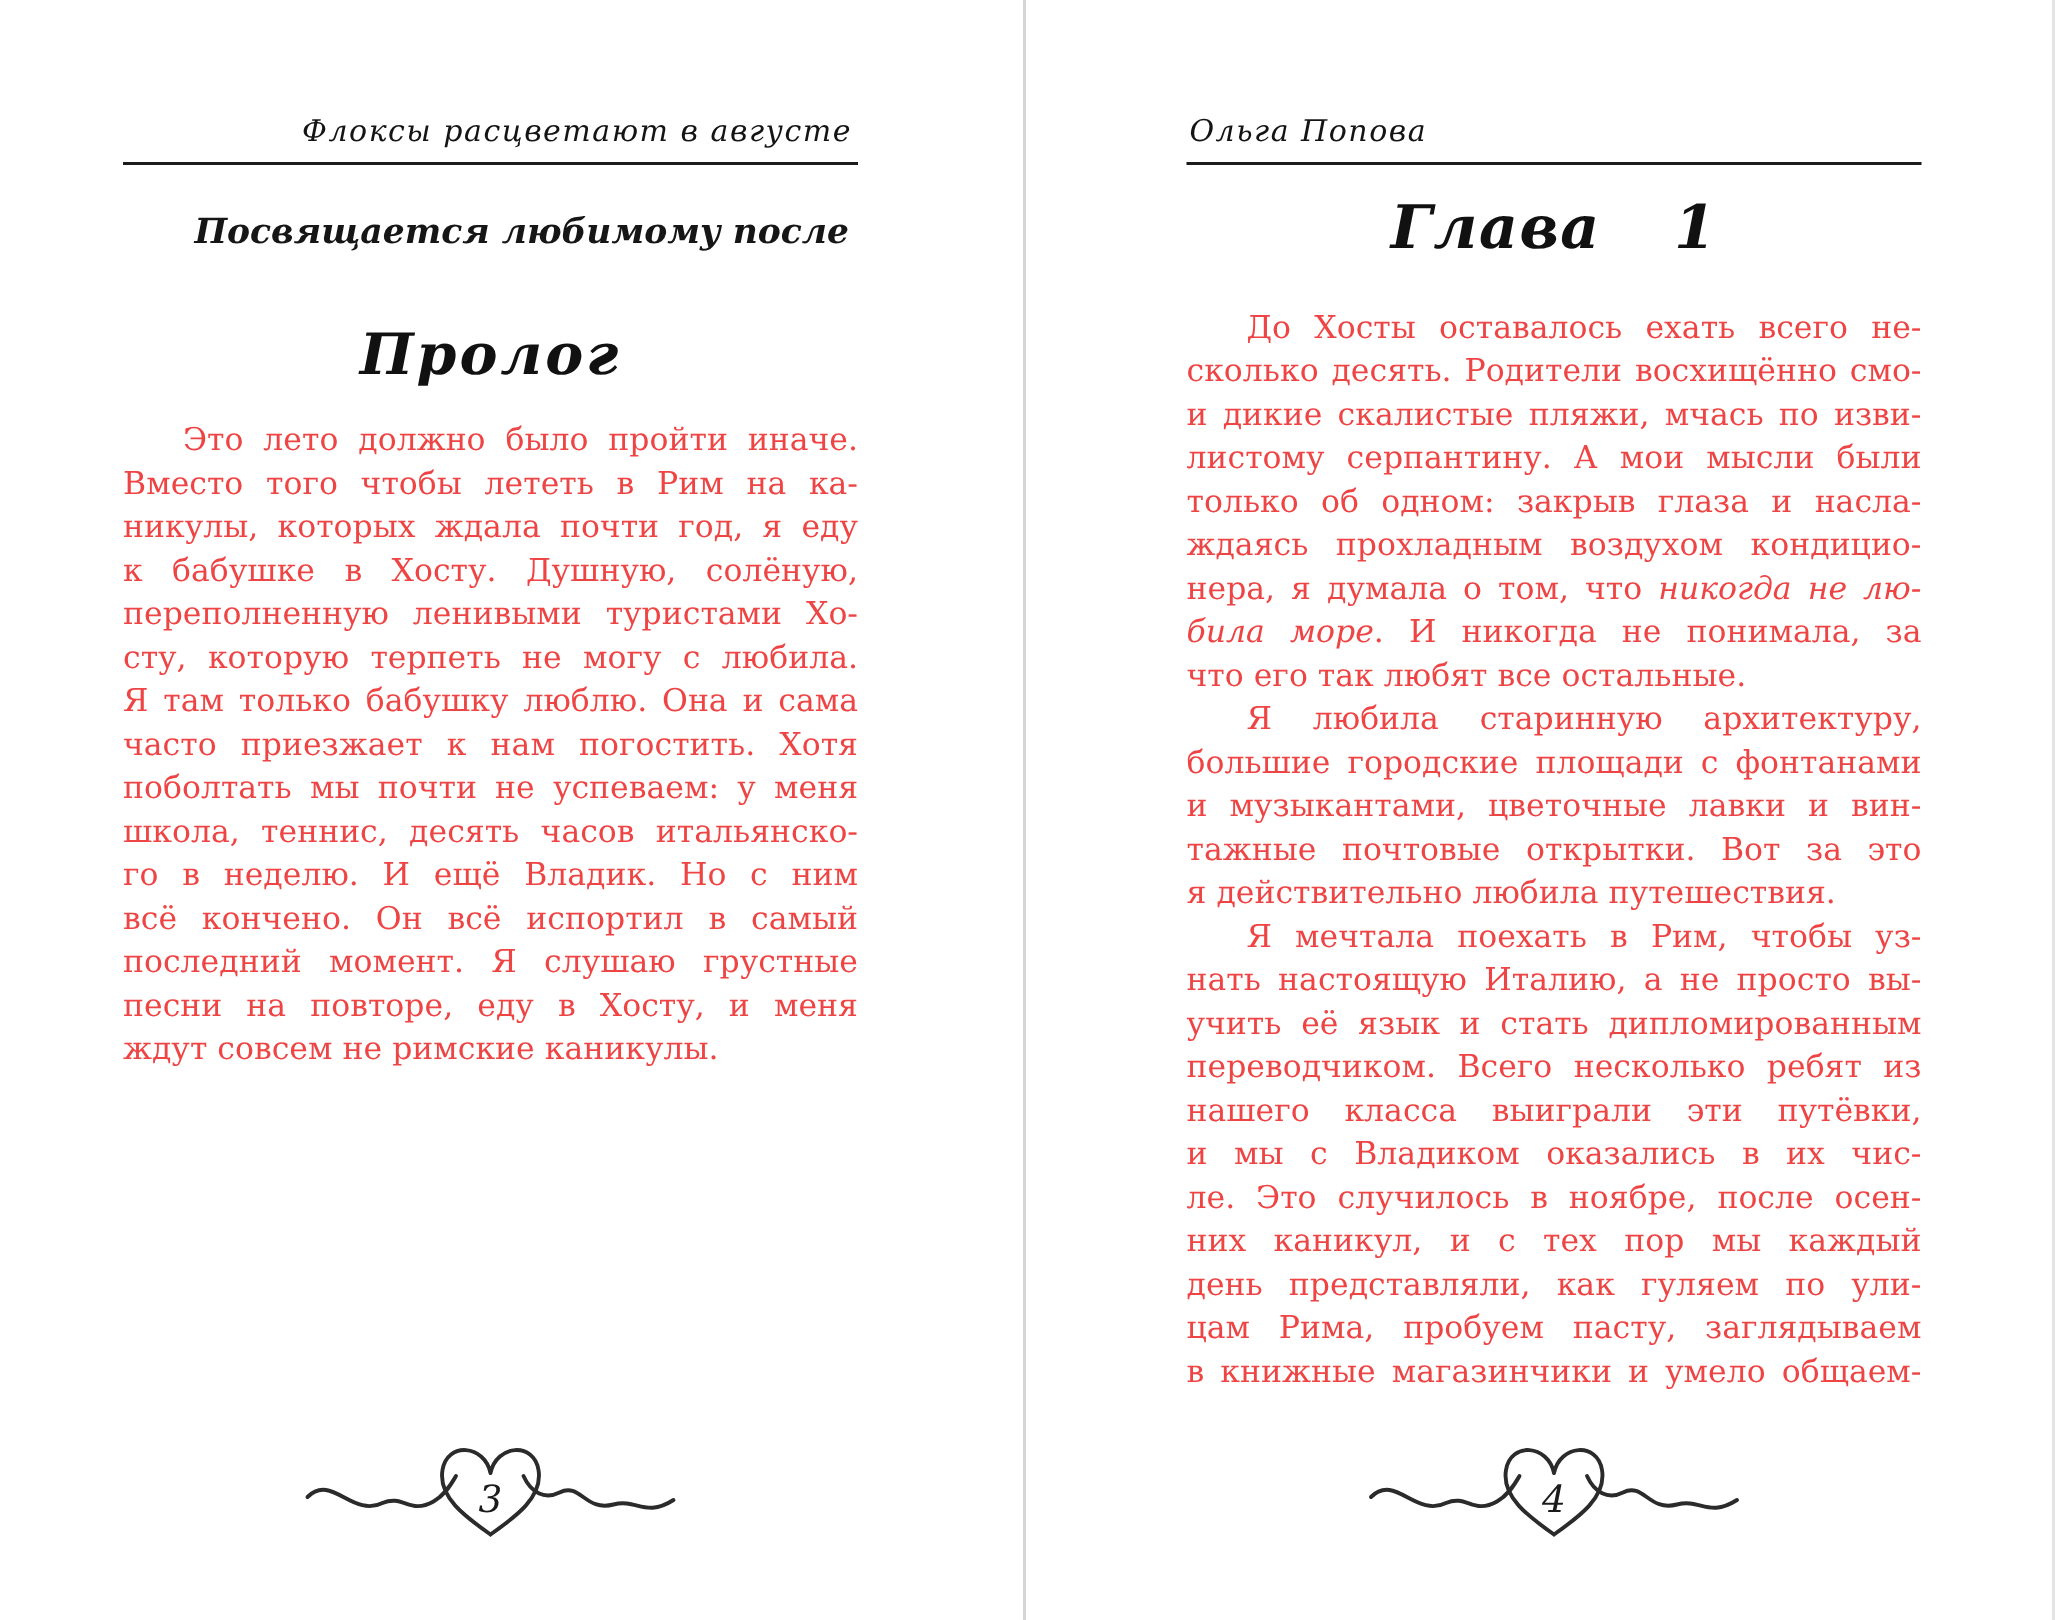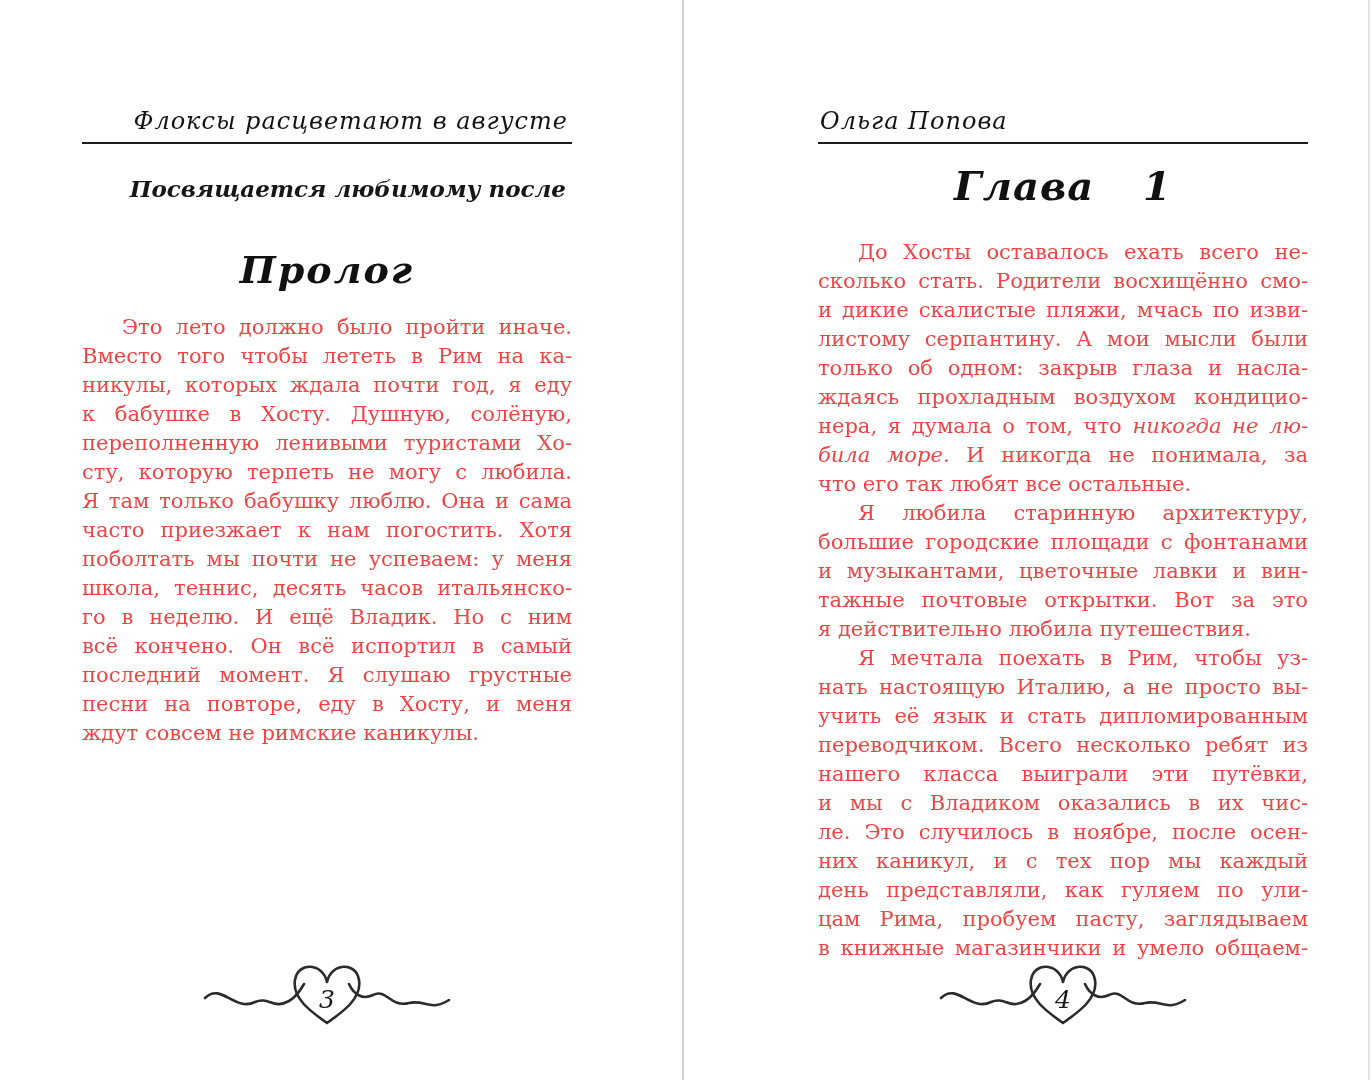--- a/index.html
+++ b/index.html
@@ -17,28 +17,28 @@
     background: #d5d5d5;
   }
   .right-edge-line {
     position: absolute; left: 1368px; top: 0;
     width: 2px; height: 1080px;
     background: #e4e4e4;
   }
 
   .page { position: absolute; top: 0; width: 490px; height: 1080px; }
   .page.left  { left: 82px; }
-  .page.right { left: 818px; }
+  .page.right { left: 791px; }
 
   .running-header {
-    padding-top: 108px;
+    padding-top: 74px;
     padding-bottom: 8px;
     border-bottom: 2px solid #1c1c1c;
     font-style: italic;
-    font-size: 24px;
+    font-size: 20px;
     line-height: 26px;
     color: #141414;
     letter-spacing: 1px;
   }
   .running-header.align-right { text-align: right; padding-right: 4px; }
   .running-header.align-left  { text-align: left;  padding-left: 2px; }
 
   .dedication {
     margin-top: 30px;
     text-align: right;
@@ -137,21 +137,21 @@
     </div>
   </div>
 
   <div class="page right">
     <div class="running-header align-left">Ольга Попова</div>
 
     <div class="chapter-heading chapter">Глава 1</div>
 
     <div class="body-text">
         <div class="line indent"><span>До Хосты оставалось ехать всего не-</span></div>
-        <div class="line"><span>сколько стать. Родители восхищённо смо-</span></div>
+        <div class="line"><span>сколько десять. Родители восхищённо смо-</span></div>
         <div class="line"><span>и дикие скалистые пляжи, мчась по изви-</span></div>
         <div class="line"><span>листому серпантину. А мои мысли были</span></div>
         <div class="line"><span>только об одном: закрыв глаза и насла-</span></div>
         <div class="line"><span>ждаясь прохладным воздухом кондицио-</span></div>
         <div class="line"><span>нера, я думала о том, что </span><em>никогда не лю-</em></div>
         <div class="line"><em>била море</em><span>. И никогда не понимала, за</span></div>
         <div class="line no-just"><span>что его так любят все остальные.</span></div>
         <div class="line indent"><span>Я любила старинную архитектуру,</span></div>
         <div class="line"><span>большие городские площади с фонтанами</span></div>
         <div class="line"><span>и музыкантами, цветочные лавки и вин-</span></div>

